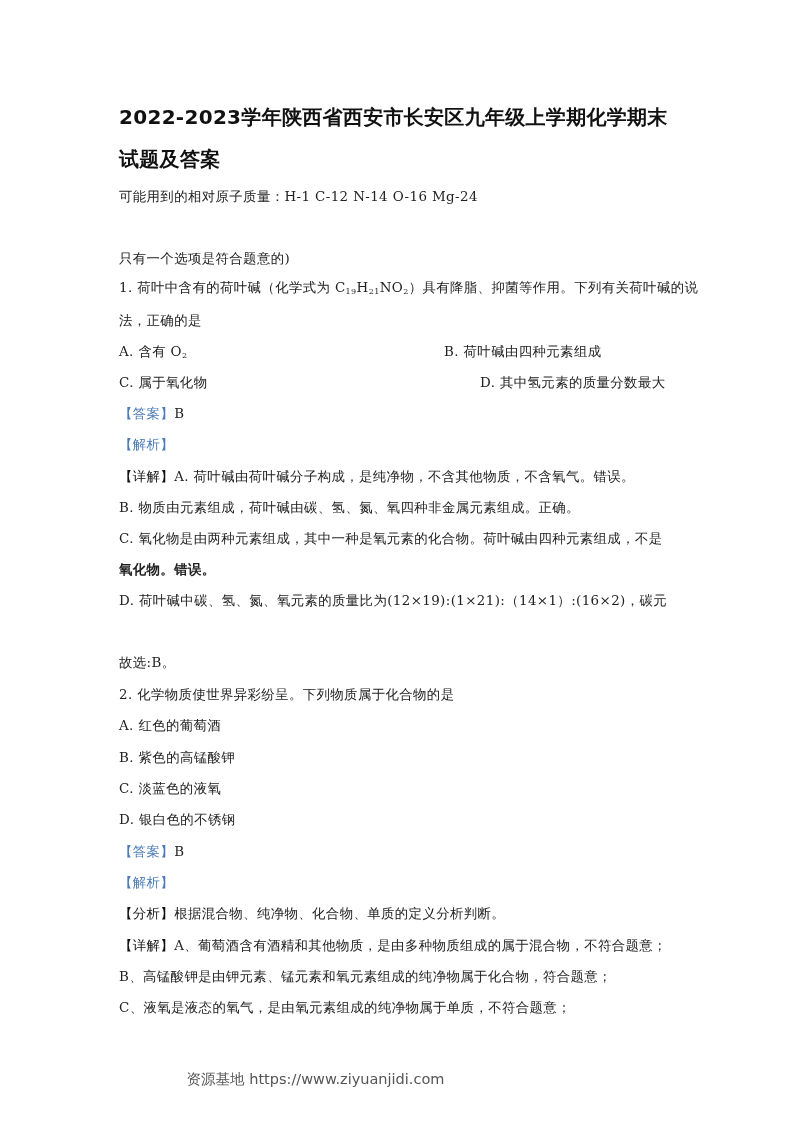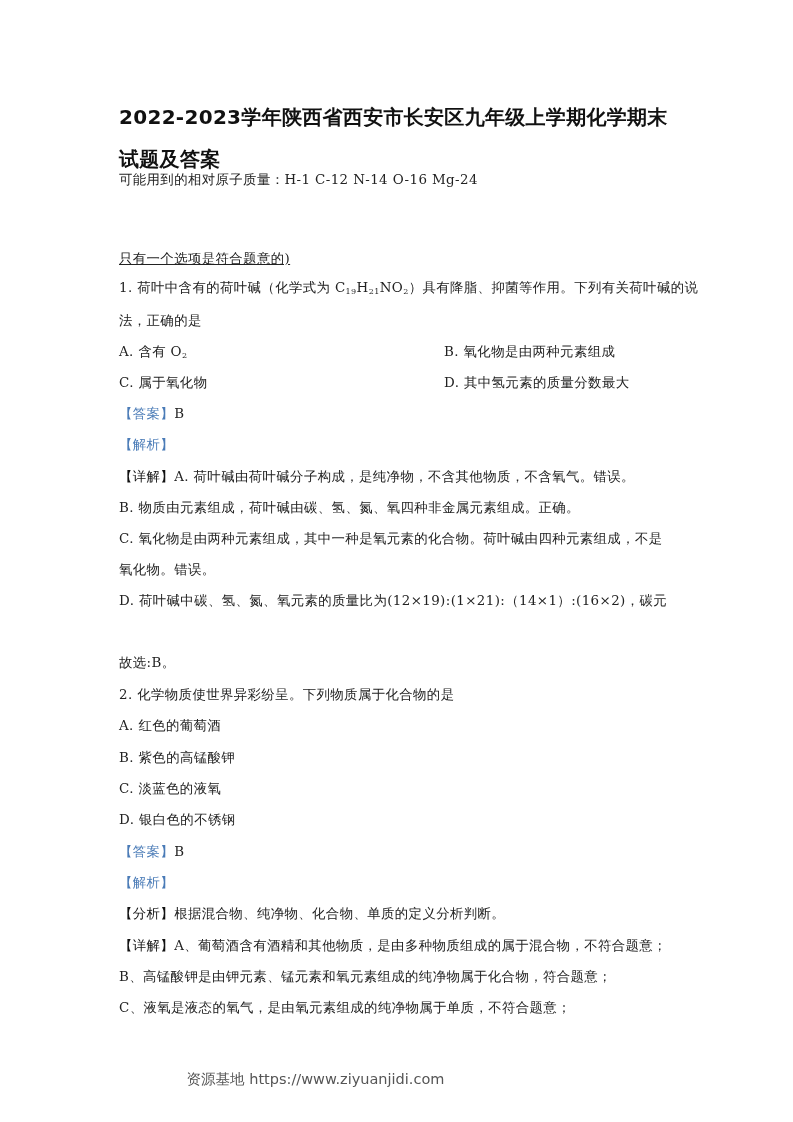--- a/index.html
+++ b/index.html
@@ -30,46 +30,46 @@
   }
 </style>
 </head>
 <body>
 
 <div class="page">
 
   <div class="title" style="top:104px;">2022-2023学年陕西省西安市长安区九年级上学期化学期末</div>
   <div class="title" style="top:146px;">试题及答案</div>
 
-  <div class="line" style="top:171px;">可能用到的相对原子质量：H-1    C-12    N-14    O-16    Mg-24</div>
-  <div class="line" style="top:250px;text-decoration:underline;">只有一个选项是符合题意的)</div>
+  <div class="line" style="top:188px;">可能用到的相对原子质量：H-1    C-12    N-14    O-16    Mg-24</div>
+  <div class="line" style="top:250px;">只有一个选项是符合题意的)</div>
 
   <div class="line" style="top:279px;">
     <span>1.  荷叶中含有的荷叶碱（化学式为 C</span><sub>19</sub><span>H</span><sub>21</sub><span>NO</span><sub>2</sub><span>）具有降脂、抑菌等作用。下列有关荷叶碱的说</span>
   </div>
   <div class="line" style="top:312px;">法，正确的是</div>
 
   <div class="line" style="top:343px;">
     <span>A.  含有 O</span><sub>2</sub>
   </div>
-  <div class="line opt-right" style="top:343px;">B.  氧化物是由两种元素组成</div>
+  <div class="line opt-right" style="top:343px;">B.  荷叶碱由四种元素组成</div>
   <div class="line" style="top:374px;">C.  属于氧化物</div>
-  <div class="line opt-right" style="top:374px;">D.  其中氢元素的质量分数最大</div>
+  <div class="line opt-right" style="top:374px;margin-left:36px;">D.  其中氢元素的质量分数最大</div>
 
   <div class="line" style="top:405px;">
     <span class="blue-label">【答案】</span><span>B</span>
   </div>
   <div class="line blue-label" style="top:436px;">【解析】</div>
 
   <div class="line" style="top:499px;">B.  物质由元素组成，荷叶碱由碳、氢、氮、氧四种非金属元素组成。正确。</div>
   <div class="line" style="top:468px;">
     <span class="black-label">【详解】</span><span>A.  荷叶碱由荷叶碱分子构成，是纯净物，不含其他物质，不含氧气。错误。</span>
   </div>
   <div class="line" style="top:530px;">C.  氧化物是由两种元素组成，其中一种是氧元素的化合物。荷叶碱由四种元素组成，不是</div>
-  <div class="line" style="top:561px;">氧化物。错误。</div>
+  <div class="line" style="top:561px;font-weight:bold;">氧化物。错误。</div>
   <div class="line" style="top:592px;">D.  荷叶碱中碳、氢、氮、氧元素的质量比为(12×19):(1×21):（14×1）:(16×2)，碳元</div>
   <div class="line" style="top:654px;">故选:B。</div>
 
   <div class="line" style="top:686px;">2.  化学物质使世界异彩纷呈。下列物质属于化合物的是</div>
   <div class="line" style="top:717px;">A.  红色的葡萄酒</div>
   <div class="line" style="top:749px;">B.  紫色的高锰酸钾</div>
   <div class="line" style="top:780px;">C.  淡蓝色的液氧</div>
   <div class="line" style="top:811px;">D.  银白色的不锈钢</div>
 
   <div class="line" style="top:843px;">

